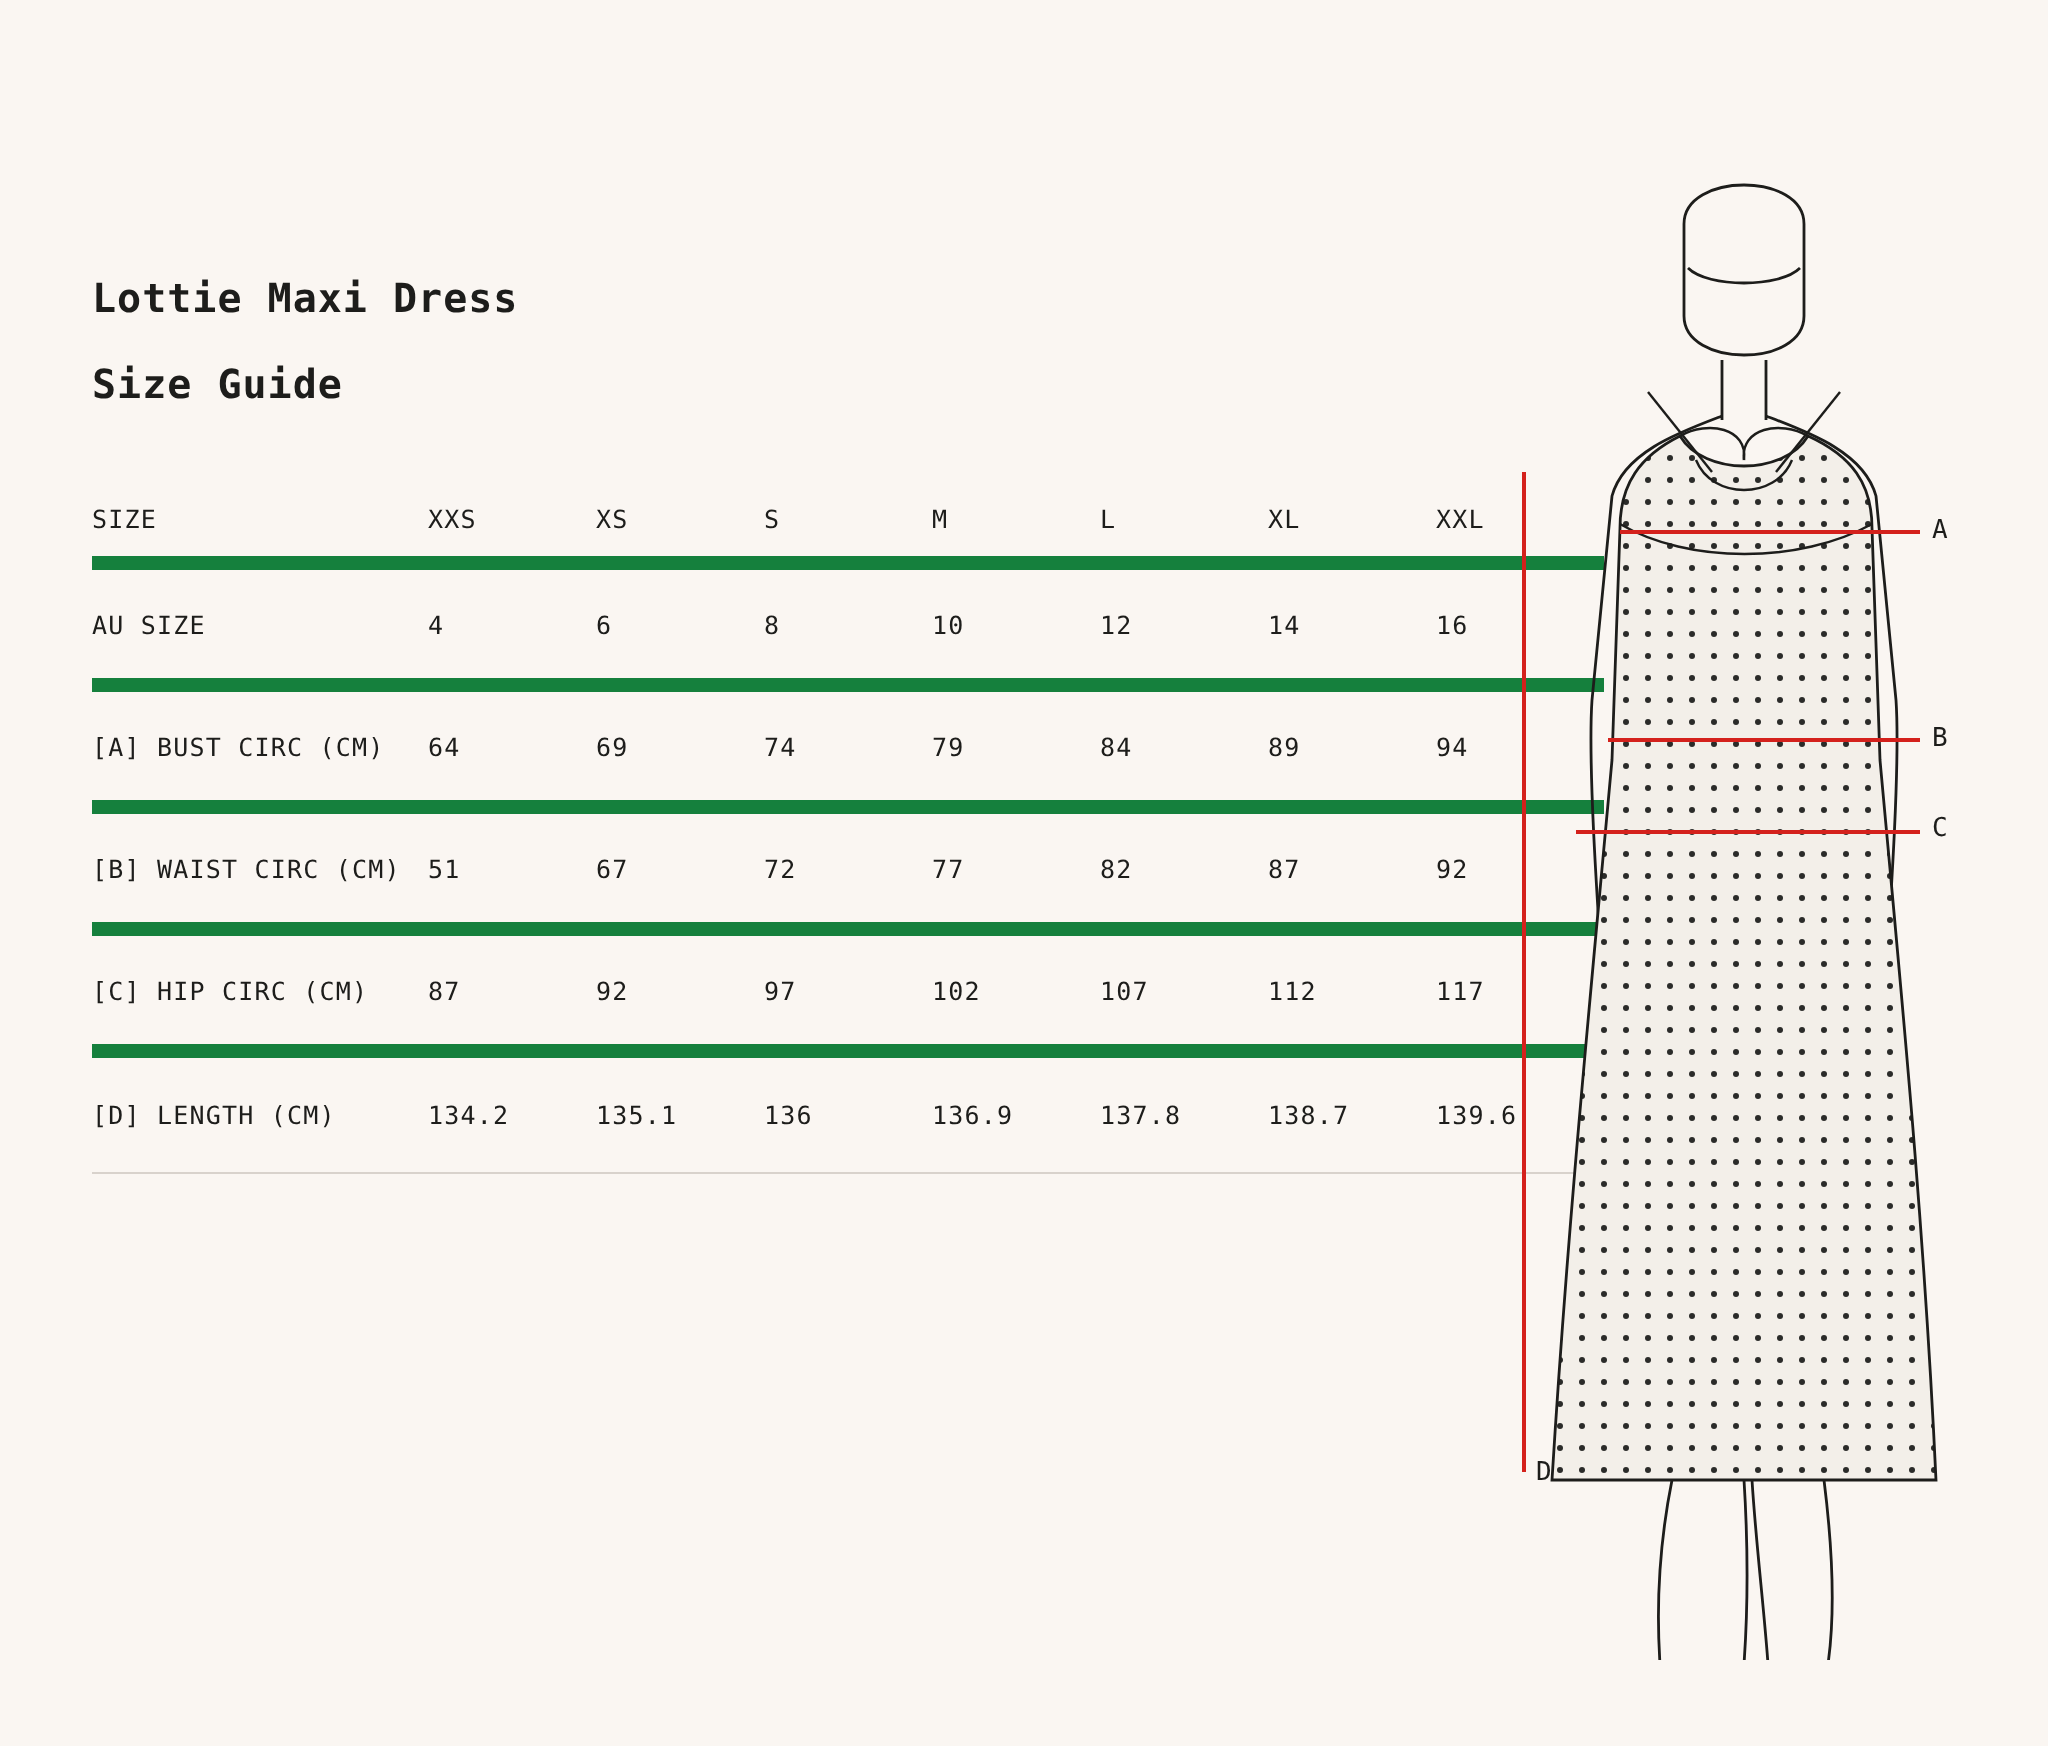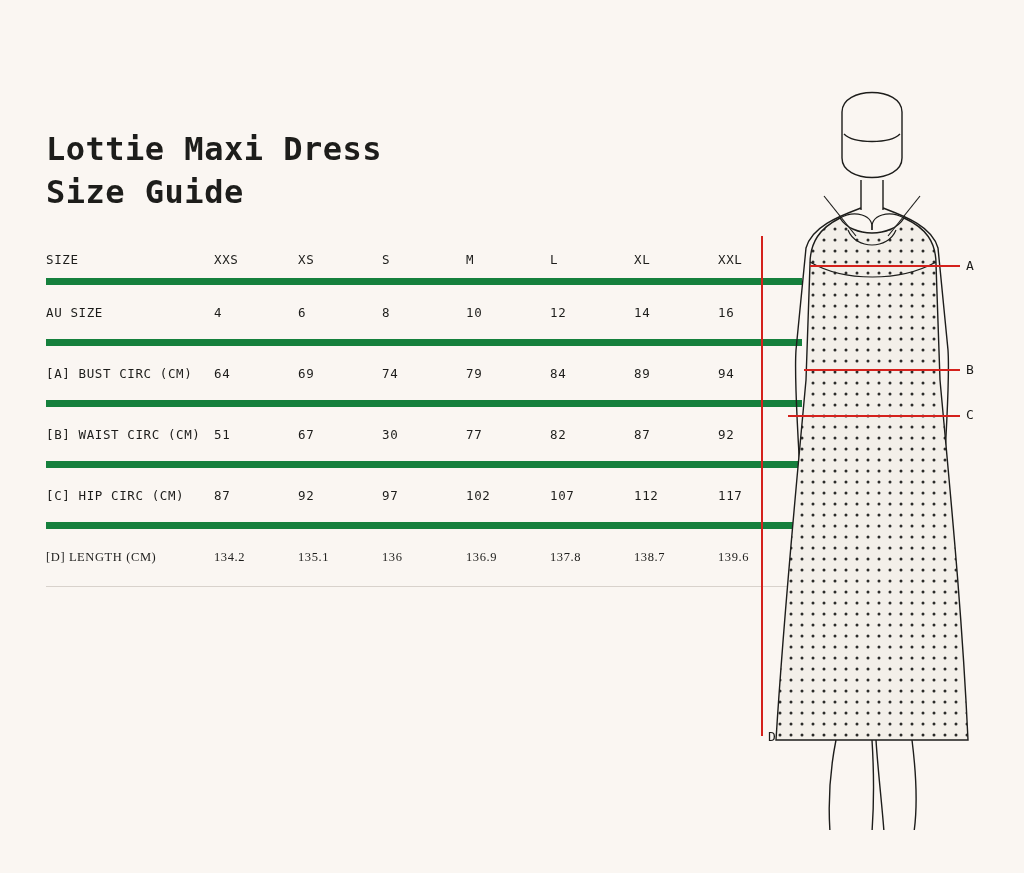--- a/index.html
+++ b/index.html
@@ -20,21 +20,21 @@
     height: 873px;
   }
   
   .left-col {
     position: absolute;
     left: 46px;
     top: 128px;
     width: 672px;
   }
   .guide-title {
-    font-size: 32px;
+    font-size: 20px;
     line-height: 43px;
     font-weight: bold;
     letter-spacing: 0.5px;
     margin: 0 0 26px 0;
     white-space: pre-line;
   }
   table.size-table {
     border-collapse: collapse;
     width: 672px;
     table-layout: fixed;
@@ -61,21 +61,20 @@
   }
   tbody tr td {
     border-top: 7px solid #15803d;
   }
   tbody td.label {
     padding-right: 6px;
     line-height: 17px;
   }
   tbody tr:last-child td {
     border-bottom: 1px solid #d8d2cc;
-    font-family: Liberation Serif, serif;
   }
   .val { font-size: 13px; }
 
   
   .figure-wrap {
     position: absolute;
     left: 744px;
     top: 50px;
     width: 260px;
     height: 780px;
@@ -150,21 +149,21 @@
           <td class="val">79</td>
           <td class="val">84</td>
           <td class="val">89</td>
           <td class="val">94</td>
         </tr>
 
         <tr>
           <td class="label">[B] WAIST CIRC (CM)</td>
           <td class="val">51</td>
           <td class="val">67</td>
-          <td class="val">30</td>
+          <td class="val">72</td>
           <td class="val">77</td>
           <td class="val">82</td>
           <td class="val">87</td>
           <td class="val">92</td>
         </tr>
 
         <tr>
           <td class="label">[C] HIP CIRC (CM)</td>
           <td class="val">87</td>
           <td class="val">92</td>

